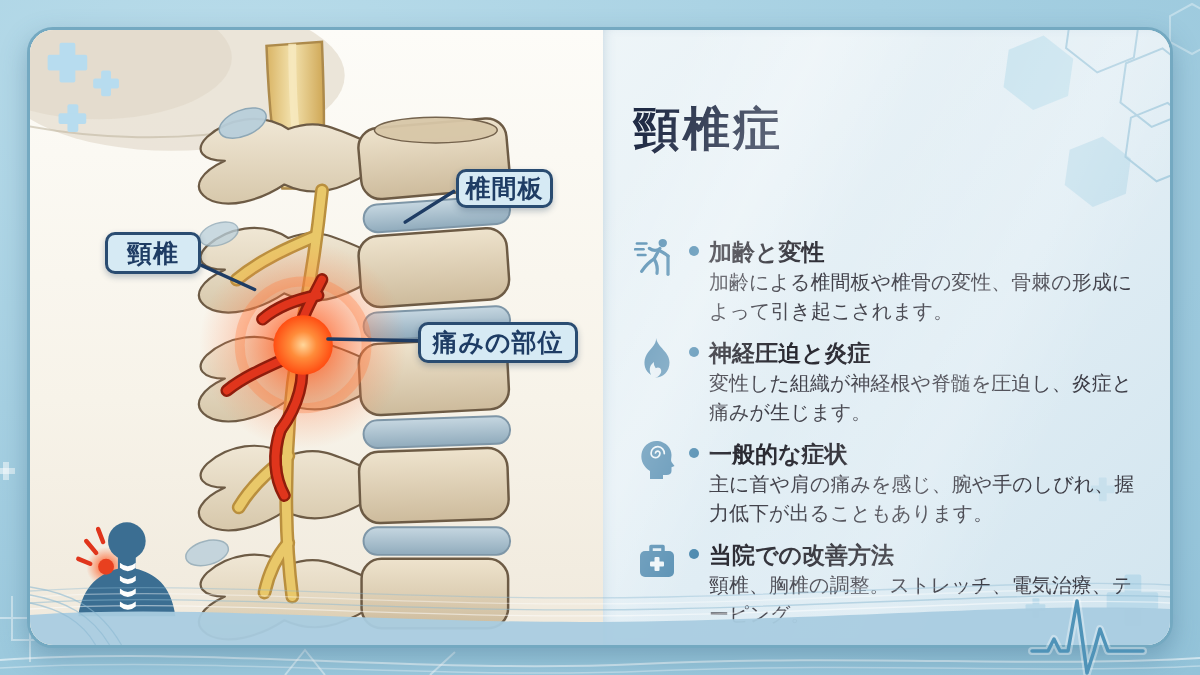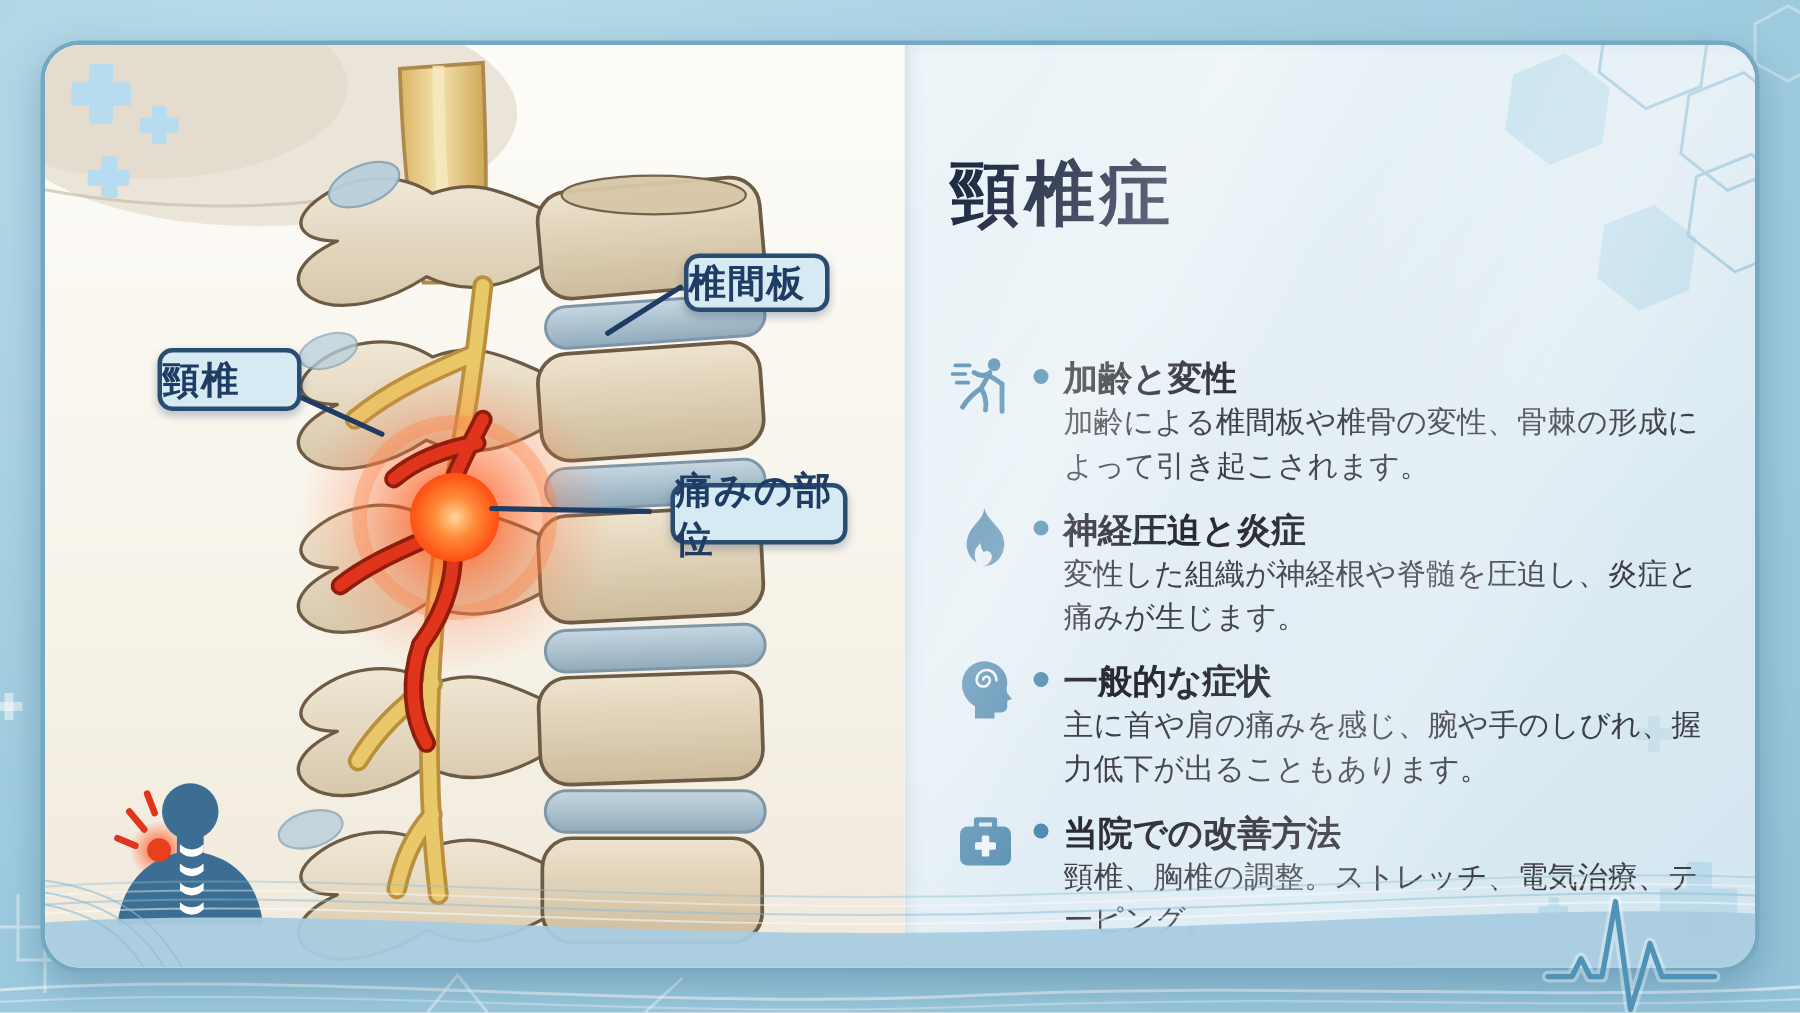--- a/index.html
+++ b/index.html
@@ -46,28 +46,28 @@
   .bullet-dot {
     flex:0 0 10px; height:10px; margin:9px 10px 0 6px;
     border-radius:50%; background:#4e8bb0;
   }
   .item-text { width:448px; }
   .item-heading { font-size:23px; line-height:30px; font-weight:700; color:#27272f; }
   .item-body { font-size:20px; line-height:28.5px; color:#3d3d46; margin-top:1px; }
 
   
   .callout {
-    position:absolute; display:flex; align-items:center; 
+    position:absolute; display:flex; align-items:center; justify-content:center;
     background:#d6eaf4; border:3px solid #2a4c71; border-radius:10px;
     color:#1e3c64; font-weight:700; font-size:25px; letter-spacing:1px;
     box-shadow:0 3px 6px rgba(40,70,100,.3);
   }
   .callout-disc   { left:426px; top:139px; width:97px;  height:39px; }
   .callout-neck   { left:75px;  top:202px; width:96px;  height:42px; }
-  .callout-pain   { left:417px; top:292px; width:118px; height:41px; }
+  .callout-pain   { left:388px; top:292px; width:160px; height:41px; }
 
   .bottom-wave { position:absolute; left:0; bottom:0; width:100%; height:64px; }
   .ekg-overlay { position:absolute; inset:0; pointer-events:none; }
 </style>
 </head>
 <body>
 
 <svg class="bg-deco" viewBox="0 0 1200 675">
   <path d="M0 660 C200 646 420 674 640 664 C860 654 1040 668 1200 658" stroke="rgba(255,255,255,.55)" stroke-width="2" fill="none"></path>
   <path d="M0 668 C210 656 430 680 650 671 C870 662 1050 674 1200 666" stroke="rgba(255,255,255,.35)" stroke-width="1.5" fill="none"></path>

